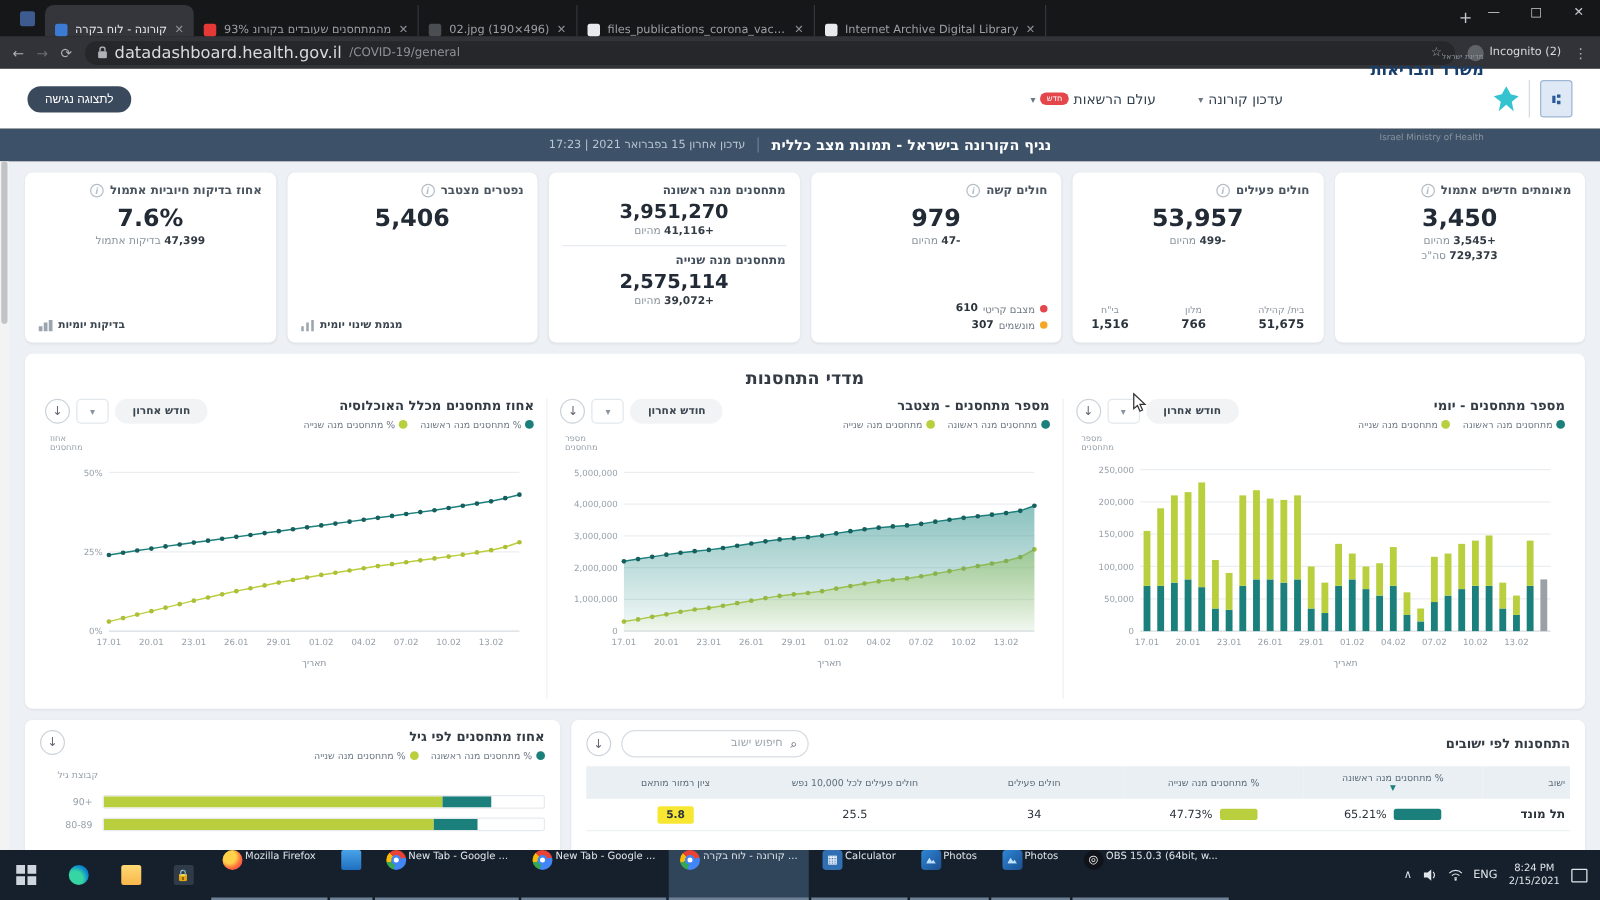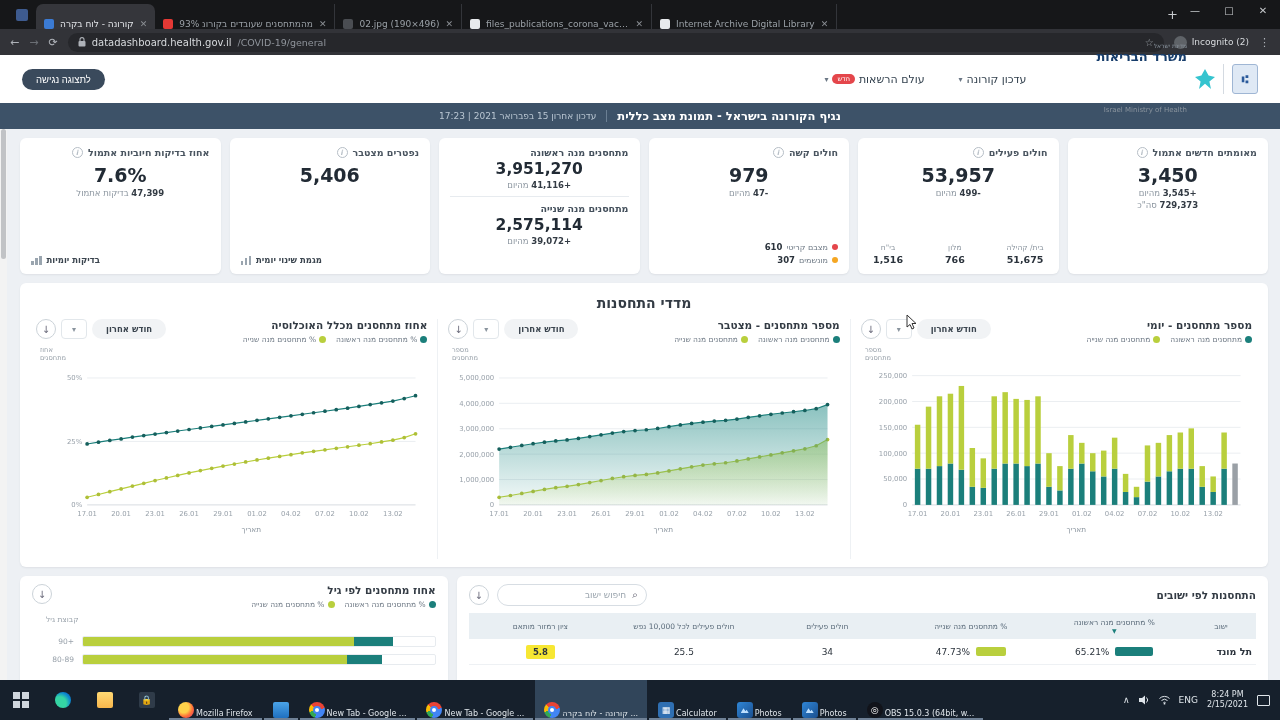--- a/index.html
+++ b/index.html
@@ -17,21 +17,21 @@
   .tab .t { white-space:nowrap; overflow:hidden; text-overflow:ellipsis; }
   .tab .x { color:#8b8f94; font-size:9px; flex:none; }
   .newtab { color:#c7cacd; font-size:13px; margin:0 0 7px 10px; }
   .winctl { margin-left:auto; display:flex; align-self:flex-start; }
   .winctl span { color:#c7cacd; font-size:10px; width:34px; text-align:center; line-height:22px; }
   .toolbar { height:26px; background:#323338; display:flex; align-items:center; padding:0 10px; gap:10px; }
   .navbtn { color:#aeb2b8; font-size:11px; }
   .navbtn.dim { color:#6b6f75; }
   .urlbox { flex:1; height:19px; background:#26272b; border-radius:10px; display:flex; align-items:center;
             padding:0 10px; gap:6px; }
-  .urlbox .host { color:#d7dadd; font-size:10px;text-align:right; }
+  .urlbox .host { color:#d7dadd; font-size:13px;text-align:right; }
   .urlbox .path { color:#8f949b; font-size:9.5px; }
   .star { margin-left:auto; color:#9aa0a6; font-size:10px; }
   .incog { display:flex; align-items:center; gap:5px; color:#d7dadd; font-size:9px; }
   .incog .ic { width:13px; height:13px; border-radius:50%; background:#5f6368; display:inline-block; }
   .lock-svg { flex:none; }
 
   
   .site-header { height:48px; background:#fff; display:flex; align-items:center; padding:0 22px; direction:rtl; }
   .logo { display:flex; align-items:center; gap:8px; }
   .emblem { width:26px; height:30px; background:#dfe9f5; border:1px solid #9fb6d4; border-radius:3px;
@@ -110,41 +110,41 @@
   .tbl-panel { flex:1.95; padding:8px 12px; overflow:hidden; }
   .age-panel { flex:1; padding:8px 12px; overflow:hidden; }
   .tbl-head { display:flex; align-items:center; }
   .tbl-title { font-size:10.5px; font-weight:bold; color:#333b44; }
   .search-pill { margin-right:auto; width:150px; height:22px; border:1px solid #d7dde3; border-radius:12px;
                  display:flex; align-items:center; gap:6px; padding:0 8px; color:#9aa4ad; font-size:9px; background:#fff; }
   .search-pill .mag { font-size:10px; color:#556; }
   .tbl-dl { margin-right:8px; }
   table.city { width:100%; border-collapse:collapse; margin-top:7px; table-layout:fixed; }
   table.city th { background:#e9eff3; font-size:7.5px; color:#5a6b7a; font-weight:normal; padding:5px 4px; text-align:center; }
-  table.city th.first { width:70px; }
+  table.city th.first { text-align:right; width:70px; }
   table.city td { font-size:9px; color:#2b333c; padding:7px 4px; text-align:center; border-bottom:1px solid #eef1f4; }
   table.city td.city-name { text-align:right; font-weight:bold; font-size:9.5px; }
   .sort-arrow { color:#1b7f7b; font-size:6px; display:block; }
   .pct-cell { display:flex; align-items:center; justify-content:center; gap:6px; }
   .pct-bar { height:9px; border-radius:2px; flex:none; }
   .score { background:#f7e733; padding:2px 7px; border-radius:2px; font-weight:bold; font-size:8.5px; }
 
   .age-head { display:flex; justify-content:space-between; align-items:flex-start; }
   .age-ylabel { font-size:7.5px; color:#98a1aa; margin:6px 0 3px; direction:ltr; text-align:left; padding-left:14px; }
   .age-rows { direction:ltr;margin-top:12px; }
   .age-row { display:flex; align-items:center; gap:8px; margin-bottom:7px; }
   .age-row .lbl { width:42px; text-align:right; font-size:7.5px; color:#98a1aa; }
   .age-track { flex:1; height:11px; border:1px solid #e7ebef; border-radius:2px; display:flex; overflow:hidden; background:#fff; }
   .age-track .g { background:#b9cf3d; height:100%; }
   .age-track .t { background:#1b7f7b; height:100%; }
 
   
   .taskbar { height:40px; background:#16202c; display:flex; align-items:stretch; direction:ltr; position:relative; }
   .tb-icon { width:42px; display:flex; align-items:center; justify-content:center; }
-  .tb-btn { display:flex; align-items:flex-end; gap:2px; padding:0 9px; max-width:150px; min-width:0;
+  .tb-btn { display:flex; align-items:flex-start; gap:2px; padding:0 9px; max-width:150px; min-width:0;
             border-bottom:2px solid #6f8196; margin:0 1px; }
   .tb-btn.active { background:#31455a; }
   .tb-btn .lbl { color:#dfe5ea; font-size:8px; white-space:nowrap; overflow:hidden; text-overflow:ellipsis; }
   .tb-ico { width:16px; height:16px; flex:none; border-radius:3px; position:relative; }
   .chrome-ico { border-radius:50%;
      background:conic-gradient(from -45deg,#ea4335 0 120deg,#4285f4 0 240deg,#34a853 0 300deg,#fbbc05 0 360deg); }
   .chrome-ico::after { content:""; position:absolute; inset:4px; background:#fff; border-radius:50%; border:2px solid #4285f4; }
   .ff-ico { border-radius:50%; background:radial-gradient(circle at 35% 35%,#ffd24a 0 35%,#ff7139 60%,#e1306c 100%); }
   .edge-ico { border-radius:50%; background:radial-gradient(circle at 30% 70%,#35d5a4 0 40%,#0a84d0 70%,#0a5ea8 100%); }
   .folder-ico { background:linear-gradient(#ffd974,#f8b64c); border-radius:2px; }

